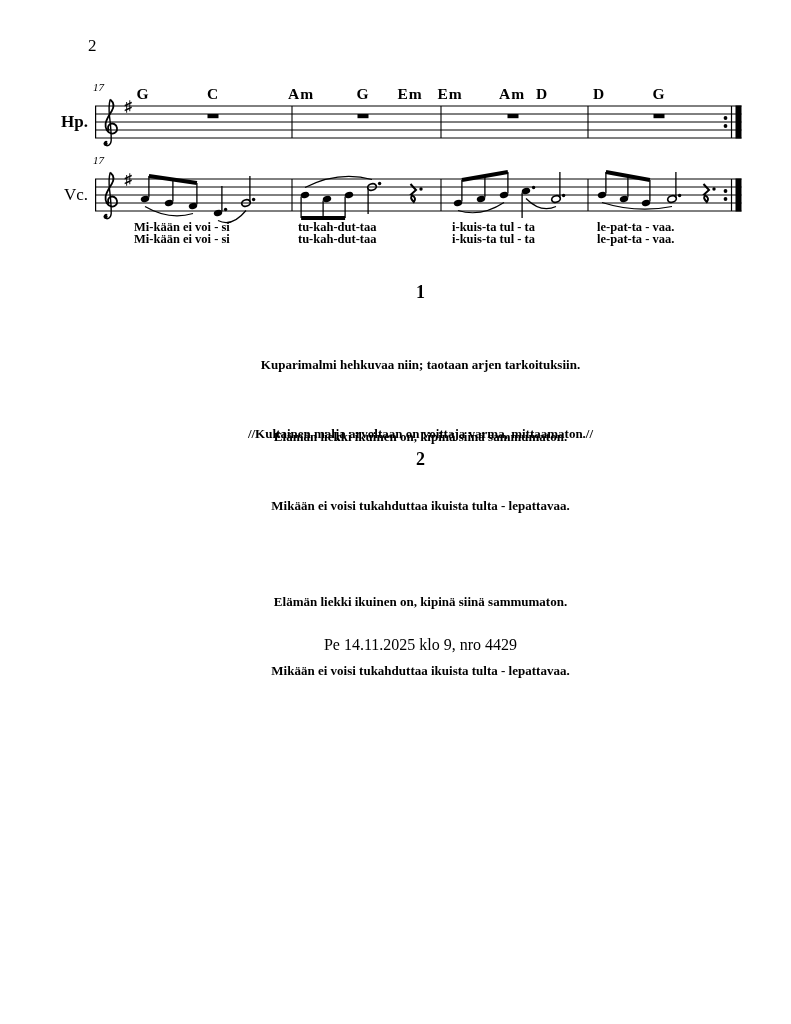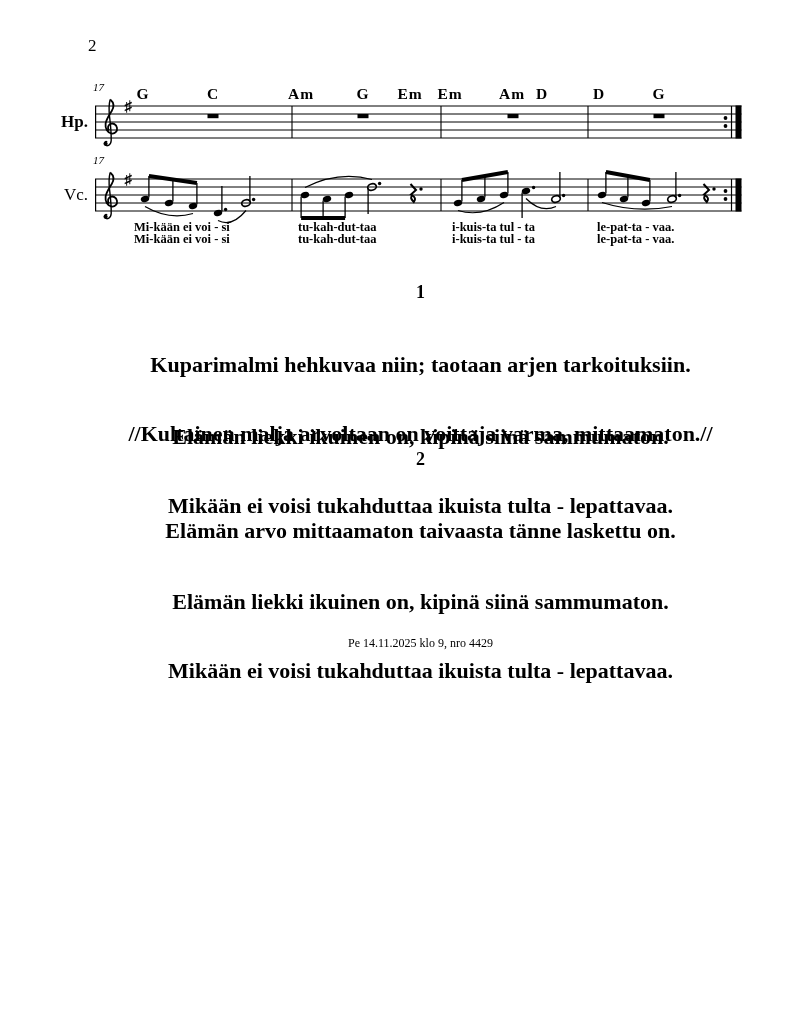--- a/index.html
+++ b/index.html
@@ -3,24 +3,24 @@
 <meta charset="utf-8">
 <style>
   html,body{margin:0;padding:0;background:#e8e8e8;}
   .page{
     position:relative;width:791px;height:1024px;background:#ffffff;
     font-family:"Liberation Serif",serif;color:#000;overflow:hidden;
     margin:0 auto;
   }
   .pagenum{position:absolute;left:88px;top:36px;font-size:17px;}
   .tl{position:absolute;left:50px;width:741px;text-align:center;
-      font-weight:bold;font-size:22px;line-height:23px;white-space:pre;}
+      font-weight:bold;font-size:13px;line-height:23px;white-space:pre;}
   .tl.num{font-size:18px;}
   .footer{position:absolute;left:50px;width:741px;text-align:center;
-      font-weight:normal;font-size:12px;}
+      font-weight:normal;font-size:16px;}
   #score-svg{position:absolute;left:0;top:0;}
   #score-svg text{font-family:"Liberation Serif",serif;fill:#000;}
   #score-svg text.chord{font-weight:bold;font-size:15.5px;letter-spacing:1px;}
   #score-svg text.lyric{font-weight:bold;font-size:12.5px;}
   #score-svg text.mnum{font-style:italic;font-size:11px;}
   #score-svg text.slabel{font-size:17px;}
   #score-svg text.slabel.b{font-weight:bold;}
   #score-svg text.sharp{font-size:15px;font-weight:bold;}
 </style>
 </head>
@@ -163,21 +163,20 @@
     <div>//Kultainen malja arvoltaan on voittaja varma, mittaamaton.//</div>
   </div>
 
   <div class="tl" style="top:379px">
     <div>Elämän liekki ikuinen on, kipinä siinä sammumaton.</div>
     <div>Mikään ei voisi tukahduttaa ikuista tulta - lepattavaa.</div>
   </div>
 
   <div class="tl num" style="top:448px">2</div>
   <div class="tl" style="top:473px">
-    <div>Elämän arvo mittaamaton taivaasta tänne laskettu on.</div>
   </div>
 
   <div class="tl" style="top:544px">
     <div>Elämän liekki ikuinen on, kipinä siinä sammumaton.</div>
     <div>Mikään ei voisi tukahduttaa ikuista tulta - lepattavaa.</div>
   </div>
 
   <div class="footer" style="top:636px">Pe 14.11.2025 klo 9, nro 4429</div>
 
 </div>

